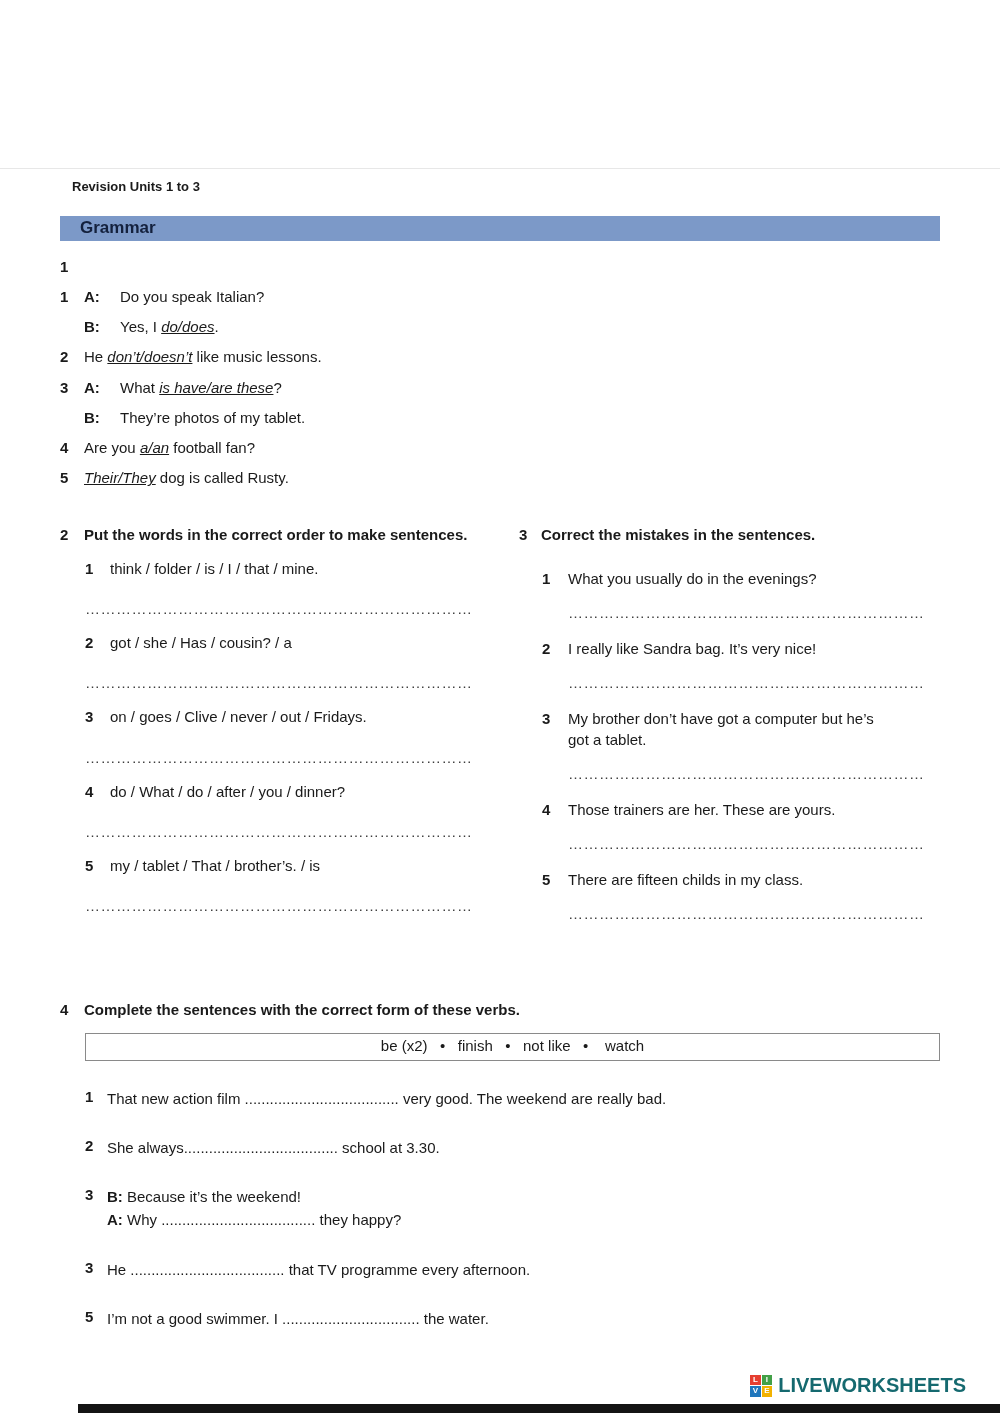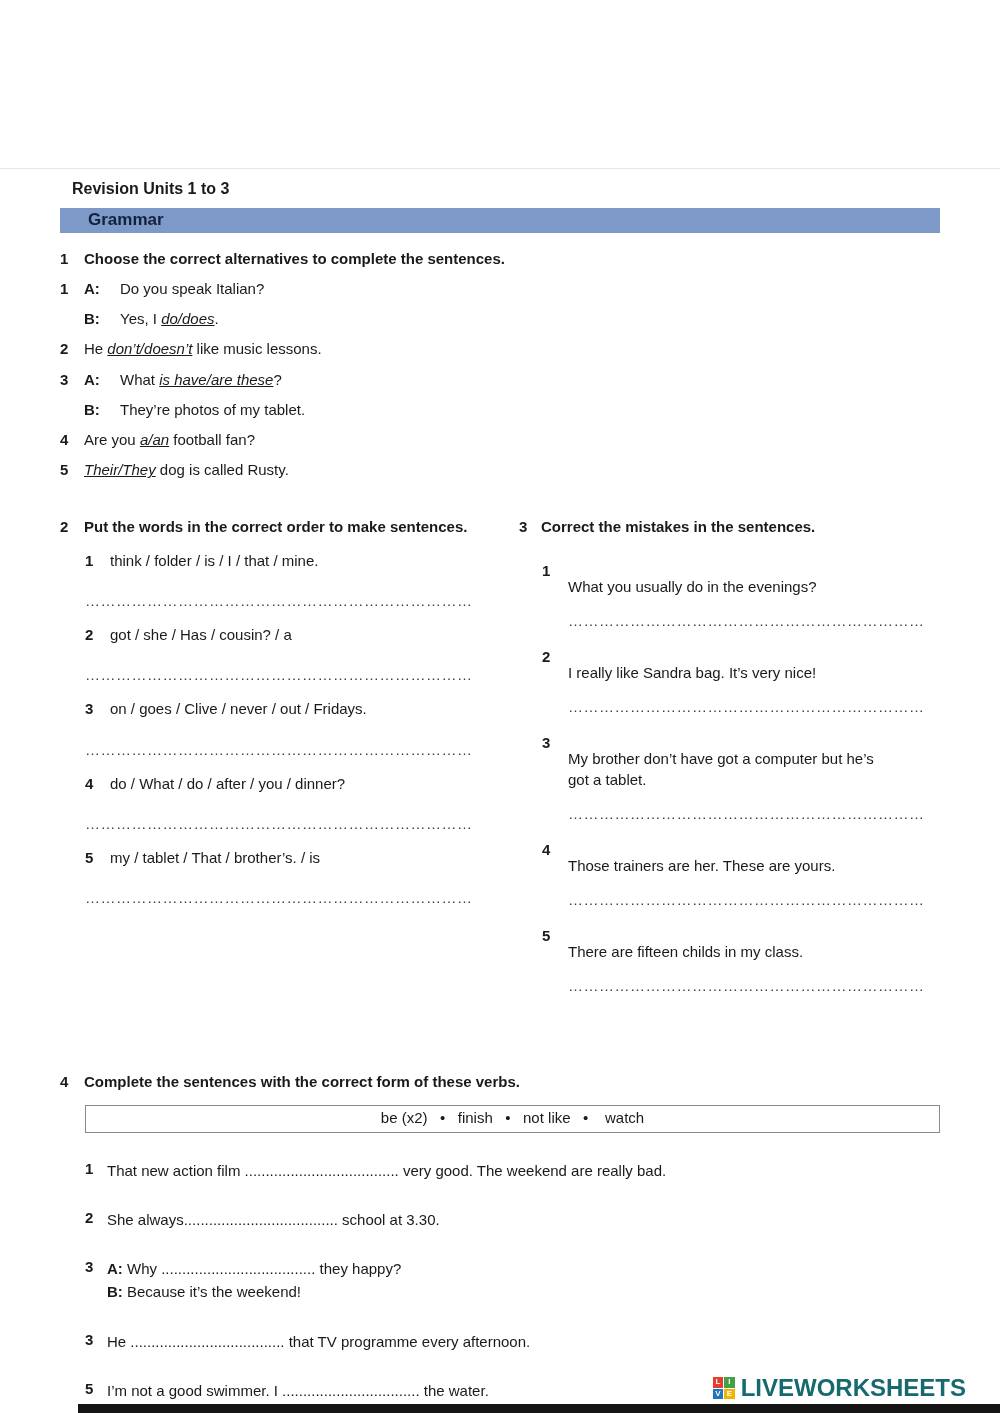--- a/index.html
+++ b/index.html
@@ -5,22 +5,22 @@
   * { box-sizing: border-box; }
   html,body { margin:0; padding:0; }
   body {
     width:1000px; height:1413px; position:relative; overflow:hidden;
     background:#ffffff; color:#1a1a1a;
     font-family:"Liberation Sans", sans-serif; font-size:15px; line-height:1.35;
   }
   .top-rule { position:absolute; top:168px; left:0; width:1000px; border-top:1px solid #e7e7e7; }
   .page { position:absolute; top:178px; left:60px; width:880px; }
 
-  .doc-title { font-weight:bold; font-size:16px; margin:0 0 8px 12px; }
-  .grammar-bar { height:25px; display:flex; align-items:center; padding-left:28px;
+  .doc-title { font-weight:bold; font-size:13px; margin:0 0 20px 12px; }
+  .grammar-bar { height:25px; display:flex; align-items:center; padding-left:20px;
     font-weight:bold; font-size:17px; color:#14213d; margin-bottom:16px; background:#7c99c8; }
 
   .ex-head { display:flex; font-weight:bold; margin-bottom:10px; }
   .ex-head .hnum { width:24px; flex:none; }
 
   .q-row { display:flex; margin-bottom:10px; }
   .q-num { width:24px; flex:none; font-weight:bold; }
   .q-speaker { width:36px; flex:none; font-weight:bold; }
   .q-speaker:empty { display:none; }
   .choice { font-style:italic; text-decoration:underline; }
@@ -34,57 +34,56 @@
   .col-right .col-head .hnum { width:22px; }
 
   .pairs2 { margin-top:14px; }
   .pairs2 .row { display:flex; margin:0 0 20px 25px; }
   .pairs2 .inum { width:25px; flex:none; font-weight:bold; }
   .pairs2 .ans-line { margin:0 0 14px 25px; width:385px; }
 
   .pairs3 { margin-top:24px; }
   .pairs3 .row { display:flex; margin:0 0 14px 23px; }
   .pairs3 .inum { width:26px; flex:none; font-weight:bold; }
-  .pairs3 .itext { max-width:330px;margin-top:16px; }
+  .pairs3 .itext { max-width:330px; }
   .pairs3 .ans-line { margin:0 0 16px 49px; width:357px; }
 
   .ans-line { white-space:nowrap; overflow:hidden; height:20px; color:#3c3c3c; letter-spacing:0.5px; }
 
   .ex4 { margin-top:60px; }
   .word-bank { margin:12px 0 0 25px; height:28px; border:1px solid #8a8a8a;
     display:flex; align-items:center; justify-content:center; white-space:pre; }
   .item4 { display:flex; margin:26px 0 0 25px; }
   .item4:first-of-type { margin-top:22px; }
   .item4 .inum { width:22px; flex:none; font-weight:bold; }
   .item4 .lines .ln { line-height:1.55; }
 
   .footer { position:absolute; top:1372px; right:34px; display:flex; align-items:center; }
   .lw-logo { width:22px; height:22px; display:grid; grid-template-columns:1fr 1fr; grid-template-rows:1fr 1fr; gap:1px; margin-right:6px; }
   .lw-logo span { display:flex; align-items:center; justify-content:center;
     color:#fff; font-size:8px; font-weight:bold; line-height:1; }
-  .brand { font-weight:bold; font-size:24px; letter-spacing:0px; color:#15696f; }
+  .brand { font-weight:bold; font-size:20px; letter-spacing:0px; color:#15696f; }
 
   .bottom-bar { position:absolute; bottom:0; left:78px; right:0; height:9px; background:#141414; }
 </style>
 </head>
 <body>
 
 <div class="top-rule"></div>
 
 <div class="page">
 
   <div class="doc-title">Revision Units 1 to 3</div>
 
   <div class="grammar-bar" style="background: rgb(124, 153, 200);">
     <span>Grammar</span>
   </div>
 
   <div class="ex-head">
     <span class="hnum">1</span>
-    <span>Choose the correct alternatives to complete the sentences.</span>
   </div>
 
   <div class="q-row">
     <span class="q-num">1</span>
     <span class="q-speaker">A:</span>
     <span class="q-text"><span>Do you speak Italian?</span></span>
   </div>
   <div class="q-row">
     <span class="q-num"></span>
     <span class="q-speaker">B:</span>
@@ -205,22 +204,22 @@
     </div>
     <div class="item4">
       <span class="inum">2</span>
       <span class="lines">
         <span class="ln"><span>She always..................................... school at 3.30.</span></span>
       </span>
     </div>
     <div class="item4">
       <span class="inum">3</span>
       <span class="lines">
+        <span class="ln" style="display:block"><span class="b">B:</span><span> Because it’s the weekend!</span></span>
         <span class="ln" style="display:block"><span class="b">A:</span><span> Why ..................................... they happy?</span></span>
-        <span class="ln" style="display:block"><span class="b">B:</span><span> Because it’s the weekend!</span></span>
       </span>
     </div>
     <div class="item4">
       <span class="inum">3</span>
       <span class="lines">
         <span class="ln"><span>He ..................................... that TV programme every afternoon.</span></span>
       </span>
     </div>
     <div class="item4">
       <span class="inum">5</span>

